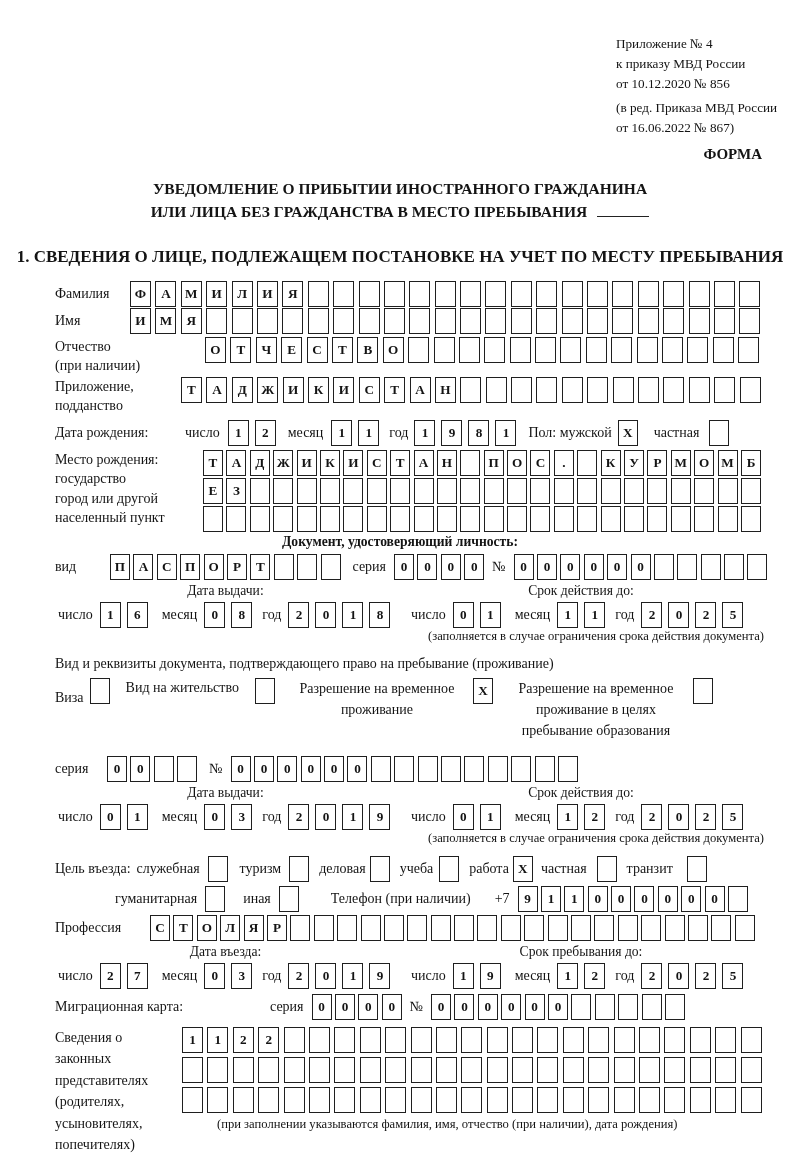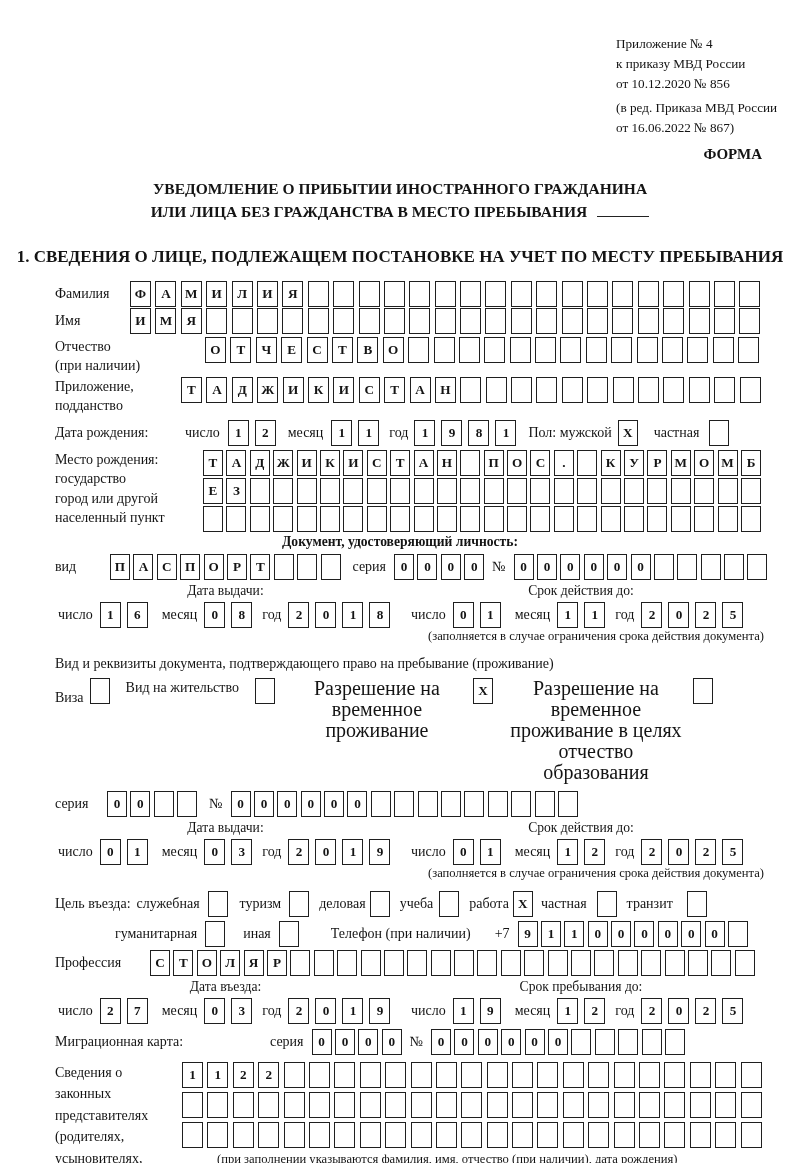--- a/index.html
+++ b/index.html
@@ -24,21 +24,21 @@
 .heading{margin-top:2px;text-align:center;font-weight:bold;font-size:13.6px;height:20px}
 .dates{display:flex;margin-top:2px}
 .dgroup{flex:0 0 auto}
 .g1{margin-left:58px;width:335px}
 .g2{margin-left:18px;width:340px}
 .dhead{font-size:13.6px;text-align:center;height:18px}
 .drow{display:flex;align-items:center;height:28px}
 .dlbl{flex:0 0 auto;margin-right:7px}
 .note{font-size:12.6px;text-align:right;padding-right:36px;height:18px}
 .intro{margin-left:55px;margin-top:4px;line-height:25px;font-size:14px}
-.optlbl{text-align:center;line-height:21px;font-size:20px}
+.optlbl{text-align:center;line-height:21px;font-size:14px}
 .repnote{font-size:12.6px;margin:4px 0 0 215px}
 </style>
 </head>
 <body>
 
 <div class="appendix">
   <div>Приложение № 4</div>
   <div>к приказу МВД России</div>
   <div>от 10.12.2020 № 856</div>
   <div class="rev">(в ред. Приказа МВД России</div>
@@ -381,21 +381,21 @@
   <span class="lbl" style="margin-left:16px;margin-top:2px">Вид на жительство</span>
   <span class="cb" style="margin-left:16px"></span>
   <div class="optlbl" style="width:172px;margin-left:16px">
     <span>Разрешение на временное</span><br>
     <span>проживание</span>
   </div>
   <span class="cb" style="margin-left:10px">X</span>
   <div class="optlbl" style="width:178px;margin-left:14px">
     <span>Разрешение на временное</span><br>
     <span>проживание в целях</span><br>
-    <span>отчество образования</span>
+    <span>пребывание образования</span>
   </div>
   <span class="cb" style="margin-left:8px"></span>
 </div>
 <div class="r" style="margin-top:8px">
   <span class="lbl" style="width:44px;margin-right:8px">серия</span>
   <div class="cells sm">
       <span class="cell">0</span>
       <span class="cell">0</span>
       <span class="cell"></span>
       <span class="cell"></span>

